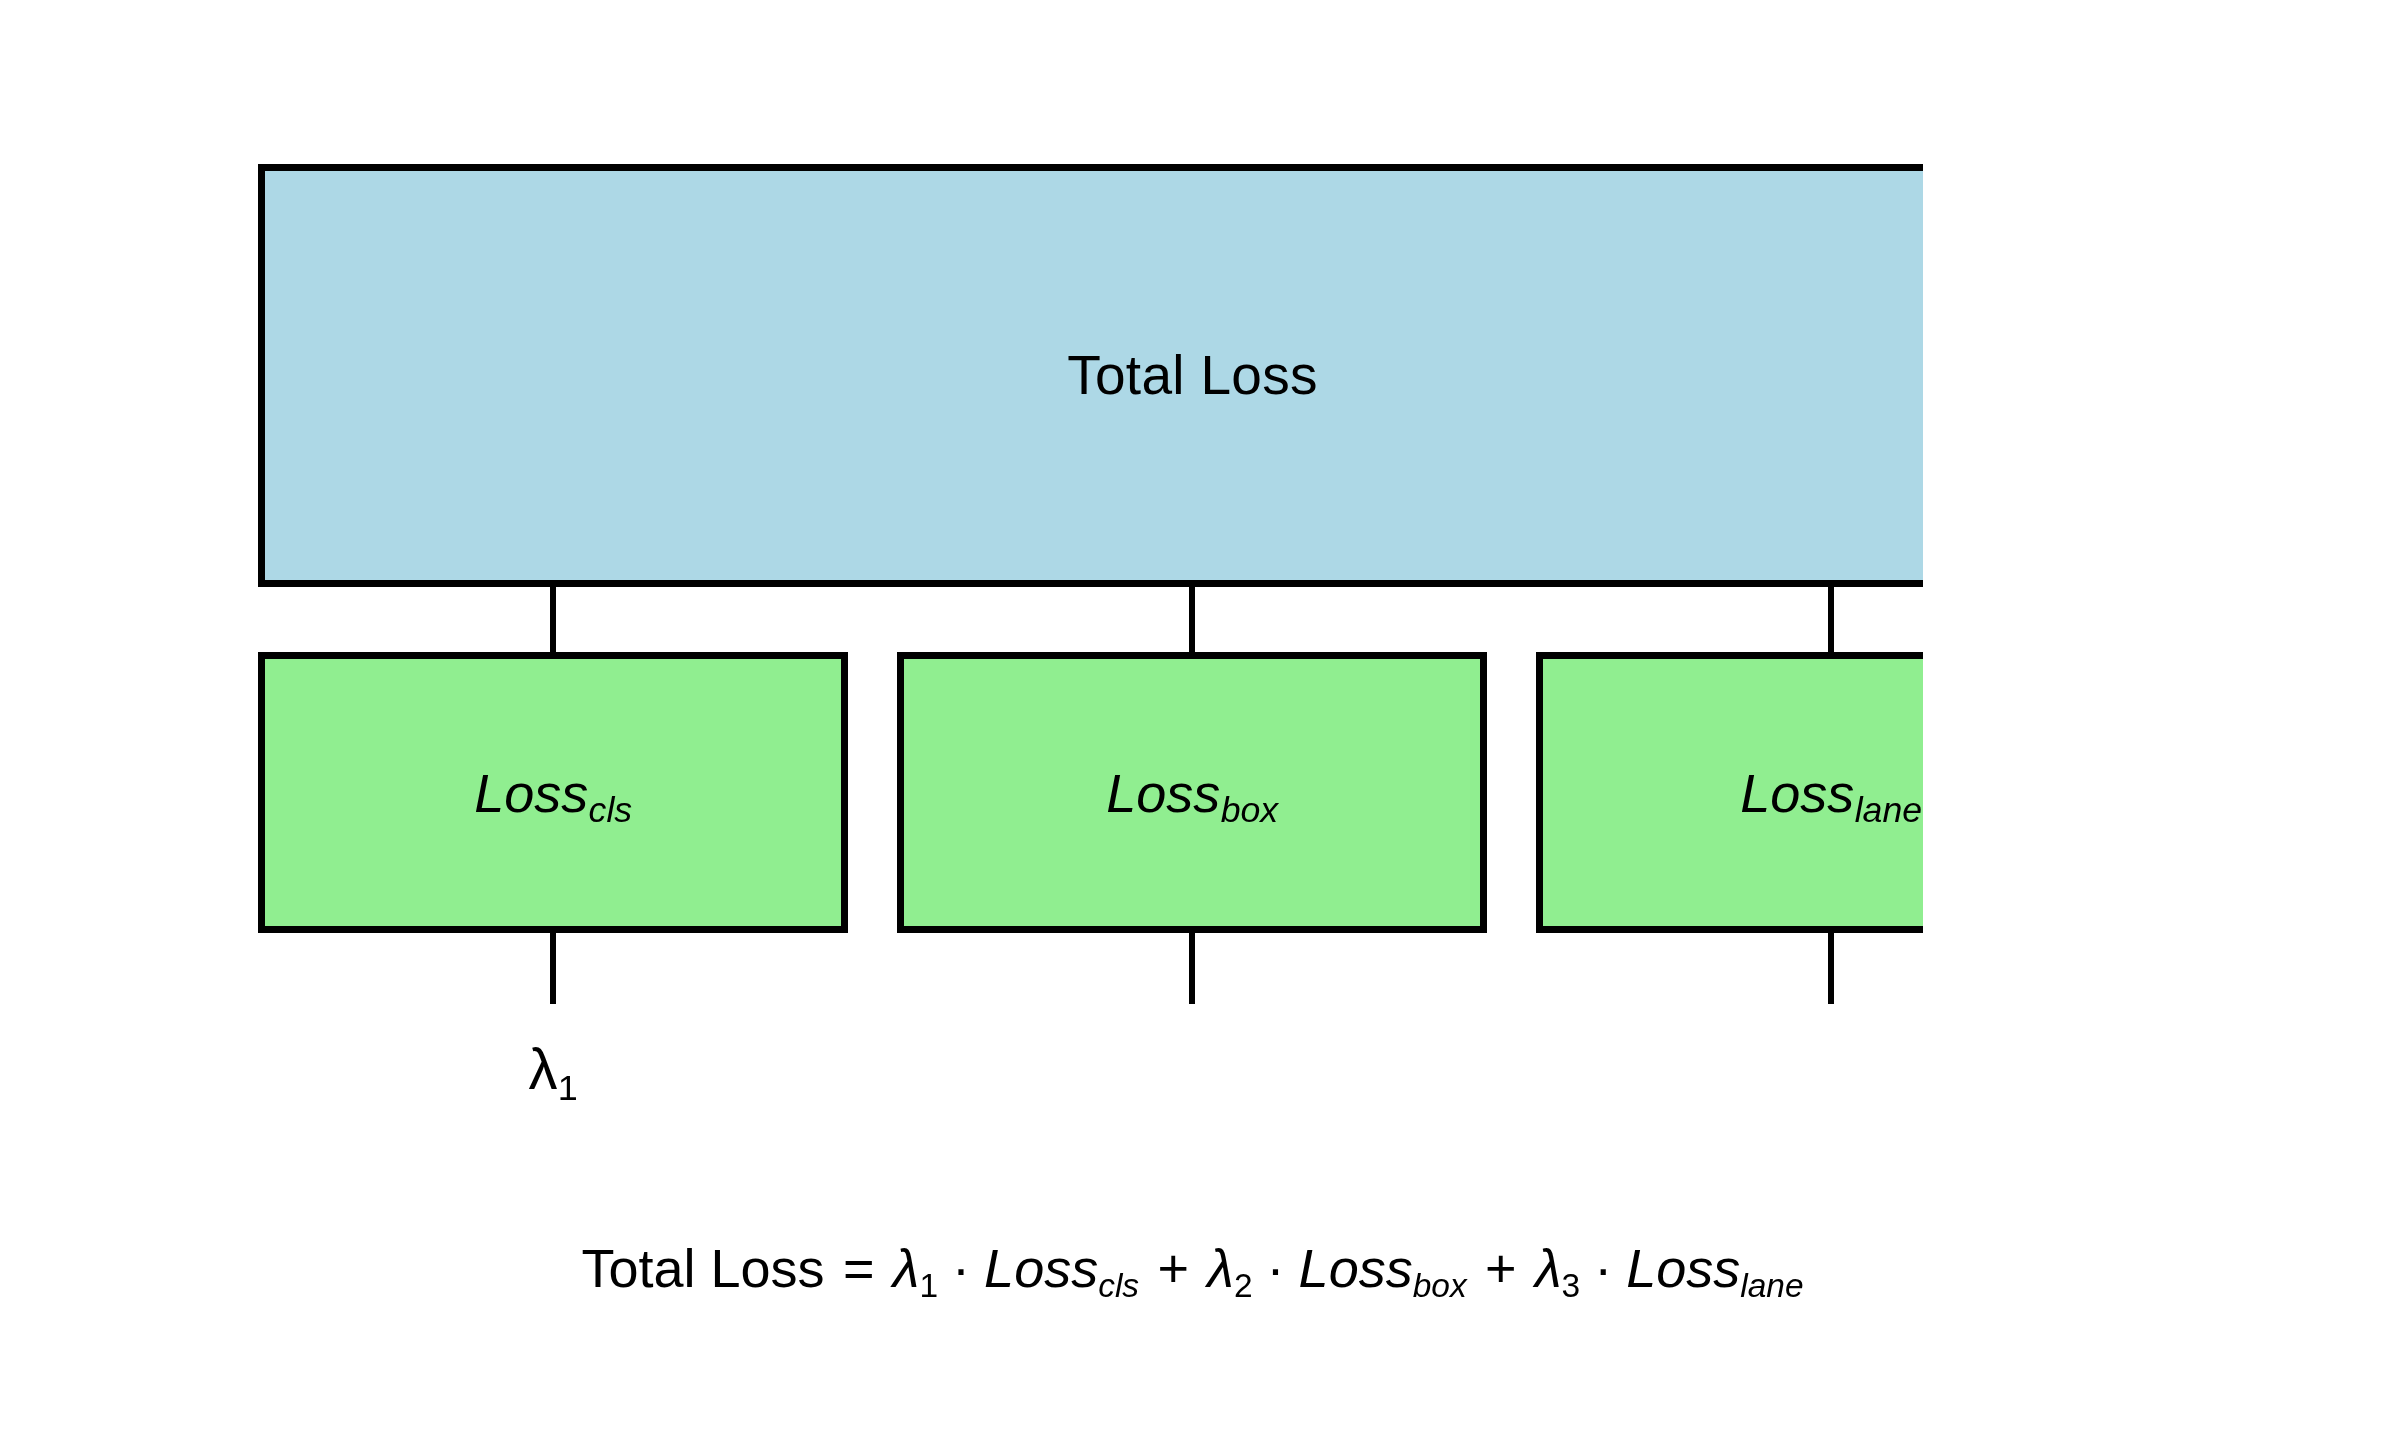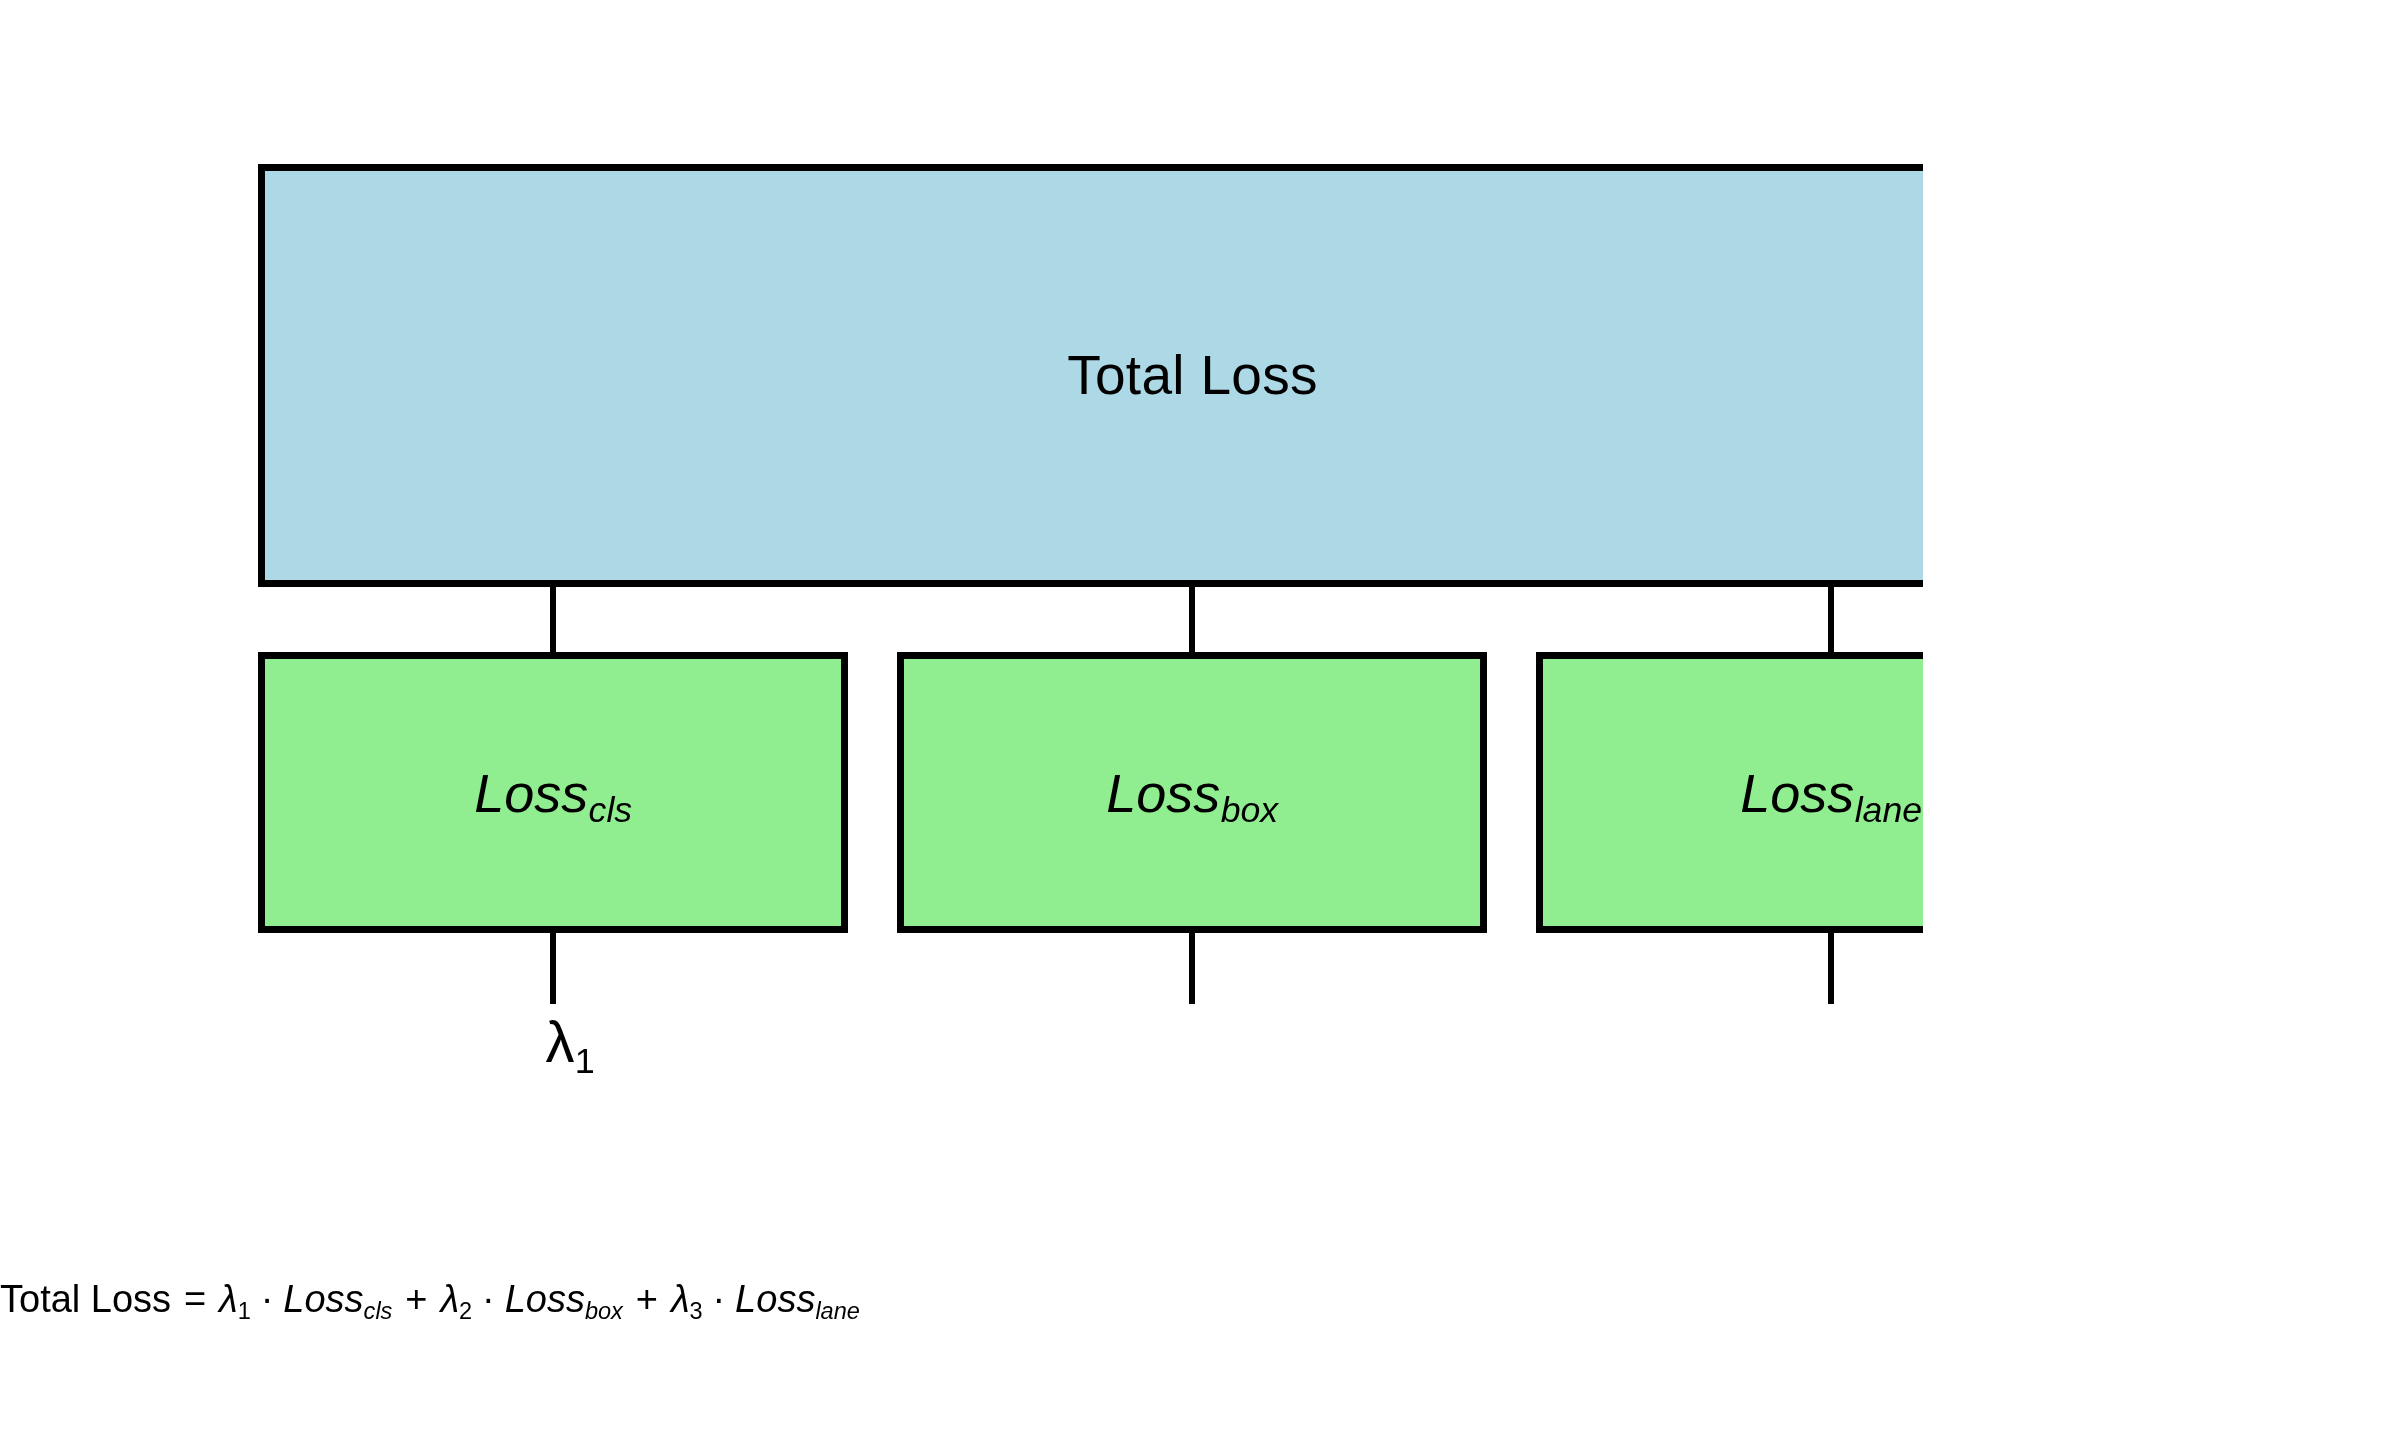--- a/index.html
+++ b/index.html
@@ -93,34 +93,34 @@
     font-size: 58px;
     line-height: 1;
     white-space: nowrap;
   }
   .lambda-label .sub {
     font-size: 0.62em;
     position: relative;
     top: 0.30em;
     left: 0.01em;
   }
-  .l1 { left: 450px; }
+  .l1 { left: 433px; margin-top: 27px; }
   .l2 { left: 1072px; }
   .l3 { left: 1711px; }
 
   
   .equation {
     position: absolute;
     left: 0;
     top: 1238px;
     width: 2385px;
-    font-size: 38px;
+    text-align: center;
+    font-size: 54px;
     line-height: 1.12;
     white-space: nowrap;
-    margin-top: 40px;
   }
   .equation .plain { font-style: normal; }
   .equation .ital  { font-style: italic; }
   .equation .sub {
     font-size: 0.62em;
     position: relative;
     top: 0.30em;
   }
   .equation .sub.ital { font-style: italic; }
   .equation .sp { display: inline-block; width: 0.26em; }

